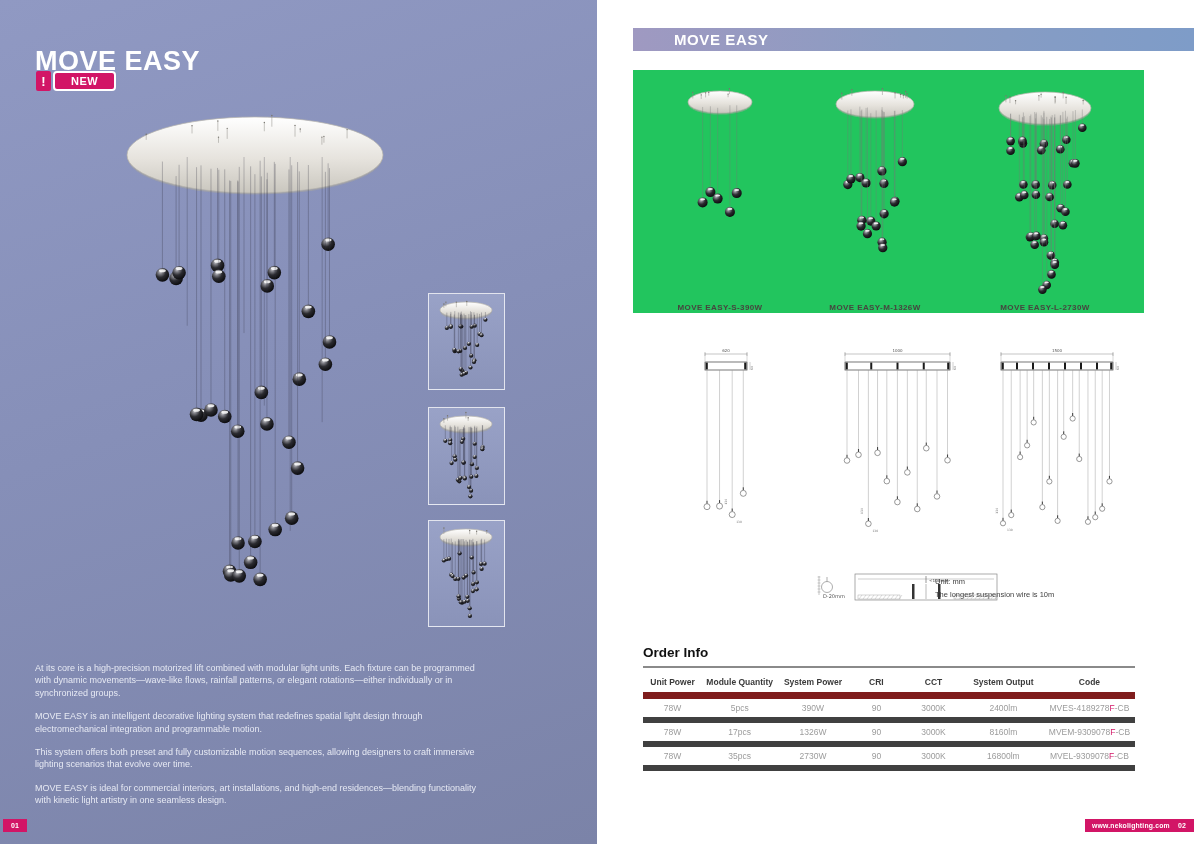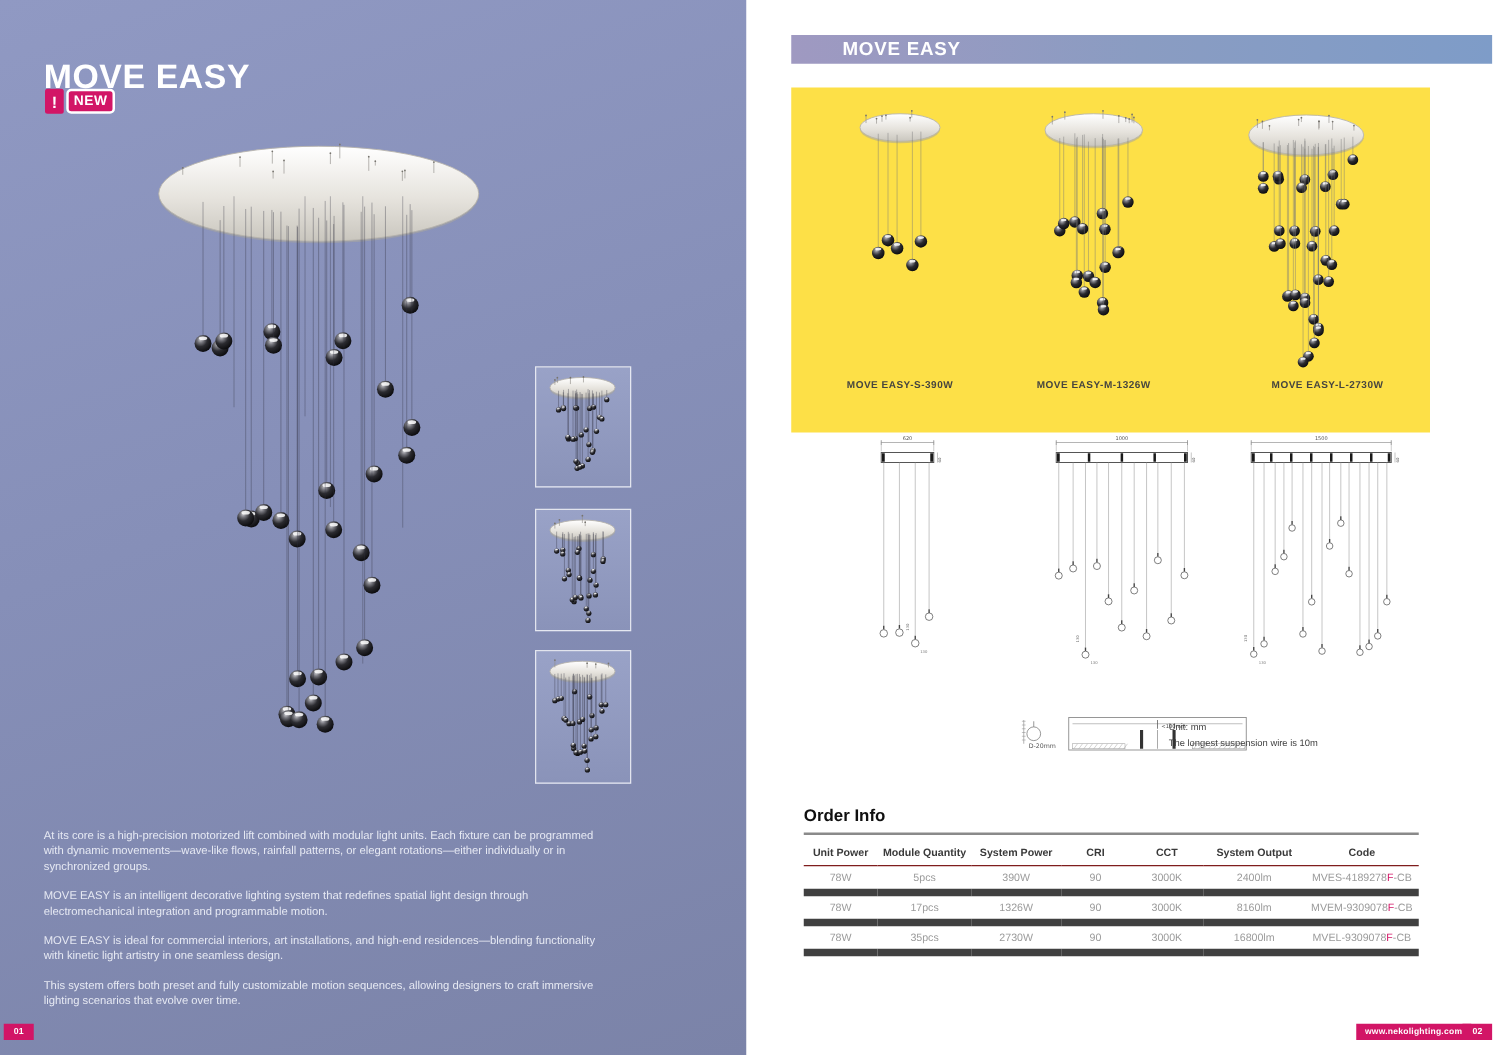--- a/index.html
+++ b/index.html
@@ -6,51 +6,51 @@
   .canvas{position:relative;width:1194px;height:844px;background:#ffffff;overflow:hidden;}
 
   
   .page-left{position:absolute;left:0;top:0;width:597px;height:844px;
     background:linear-gradient(160deg,#9099c3 0%,#868fb8 45%,#7b83a8 100%);}
   .title{position:absolute;left:35px;top:28px;font-size:27px;font-weight:bold;color:#ffffff;letter-spacing:.5px;}
   .new-badge{position:absolute;left:36px;top:71px;display:flex;align-items:stretch;height:20px;}
   .new-badge .excl{background:var(--accent);color:#fff;font-weight:bold;font-size:13px;width:15px;
     display:flex;align-items:center;justify-content:center;border-radius:2px;}
   .new-badge .new{margin-left:2px;background:var(--accent);border:2px solid #fff;border-radius:4px;
-    color:#fff;font-weight:bold;font-size:11px;padding:0 4px;display:flex;align-items:center;letter-spacing:.5px;}
+    color:#fff;font-weight:bold;font-size:11px;padding:0 16px;display:flex;align-items:center;letter-spacing:.5px;}
   .main-photo{position:absolute;left:95px;top:85px;}
   .thumb{position:absolute;left:428px;width:77px;border:1px solid rgba(255,255,255,.75);
     background:linear-gradient(180deg,#99a2c7,#8a93b9);box-sizing:border-box;}
   .t1{top:293px;height:97px}.t2{top:407px;height:98px}.t3{top:520px;height:107px}
   .body-text{position:absolute;left:35px;top:662px;width:452px;color:#e6e9f3;font-size:9px;line-height:12.4px;}
   .body-text p{margin:0 0 11px 0;}
   .pagenum-left{position:absolute;left:3px;top:819px;width:24px;height:13px;background:var(--accent);
     color:#fff;font-size:7px;font-weight:bold;display:flex;align-items:center;justify-content:center;}
 
   
   .header-bar{position:absolute;left:633px;top:28px;width:561px;height:23px;
     background:linear-gradient(90deg,#9f99c1 0%,#8a9cc2 50%,#7e9cc8 100%);
     display:flex;align-items:center;padding-left:41px;box-sizing:border-box;
     color:#fff;font-weight:bold;font-size:15px;letter-spacing:.6px;}
-  .product-panel{position:absolute;left:633px;top:70px;width:511px;height:276px;background:#fde047;}
+  .product-panel{position:absolute;left:633px;top:70px;width:511px;height:243px;background:#22c55e;}
   .p-svg{position:absolute;}
   .product-label{position:absolute;top:233px;width:160px;text-align:center;
     font-size:8px;font-weight:bold;color:#46453f;letter-spacing:.4px;}
-  .pl-s{left:7px}.pl-m{left:162px}.pl-l{left:349px}
+  .pl-s{left:7px}.pl-m{left:162px}.pl-l{left:332px}
 
   .tech-svg{position:absolute;}
   svg text{font-family:"DejaVu Sans",sans-serif;}
 
   .notes{position:absolute;left:935px;top:576px;width:200px;text-align:left;
     font-size:7.5px;color:#3f3f3f;line-height:12.5px;}
 
   .order-title{position:absolute;left:643px;top:645px;font-size:13.5px;font-weight:bold;color:#101010;}
   .order-rule{position:absolute;left:643px;top:666px;width:492px;height:2px;background:#8a8a8a;}
   .order-table{position:absolute;left:643px;top:671px;width:492px;border-collapse:collapse;font-size:8.5px;}
-  .order-table th{font-weight:bold;color:#3a3a3a;padding:6px 0 5px;border-bottom:1px solid #7f1d1d;text-align:center;}
+  .order-table th{font-weight:bold;color:#3a3a3a;padding:6px 0 5px;border-bottom:7px solid #7f1d1d;text-align:center;}
   .order-table td{color:#9b9b9b;padding:4px 0;border-bottom:6px solid #404040;text-align:center;}
   .code-f{color:var(--accent);}
 
   .footer-site{position:absolute;left:1085px;top:819px;height:13px;background:var(--accent);
     color:#fff;font-size:6.8px;font-weight:bold;display:flex;align-items:center;padding:0 7px;letter-spacing:.2px;}
   .footer-page{position:absolute;left:1170px;top:819px;width:24px;height:13px;background:var(--accent);
     color:#fff;font-size:7px;font-weight:bold;display:flex;align-items:center;justify-content:center;}
 </style>
 </head>
 <body>
@@ -519,22 +519,22 @@
           <ellipse cx="40.665580926217785" cy="85.92997170714243" rx="1.05" ry="0.462" fill="rgba(255,255,255,.85)"></ellipse>
           <line x1="40.89521219069012" y1="18.8812726555758" x2="40.89521219069012" y2="92.82797834170431" stroke="rgba(45,45,60,.5)" stroke-width="0.55"></line>
           <circle cx="40.89521219069012" cy="94.9279783417043" r="2.1" fill="url(#th3s)"></circle>
           <ellipse cx="40.89521219069012" cy="93.6259783417043" rx="1.05" ry="0.462" fill="rgba(255,255,255,.85)"></ellipse>
         </svg>
     </div>
 
     <div class="body-text">
       <p>At its core is a high-precision motorized lift combined with modular light units. Each fixture can be programmed with dynamic movements—wave-like flows, rainfall patterns, or elegant rotations—either individually or in synchronized groups.</p>
       <p>MOVE EASY is an intelligent decorative lighting system that redefines spatial light design through electromechanical integration and programmable motion.</p>
+      <p>This system offers both preset and fully customizable motion sequences, allowing designers to craft immersive lighting scenarios that evolve over time.</p>
       <p>MOVE EASY is ideal for commercial interiors, art installations, and high-end residences—blending functionality with kinetic light artistry in one seamless design.</p>
-      <p>This system offers both preset and fully customizable motion sequences, allowing designers to craft immersive lighting scenarios that evolve over time.</p>
     </div>
 
     <div class="pagenum-left">01</div>
   </section>
 
   <div class="header-bar">
     <span>MOVE EASY</span>
   </div>
 
   <div class="product-panel">

